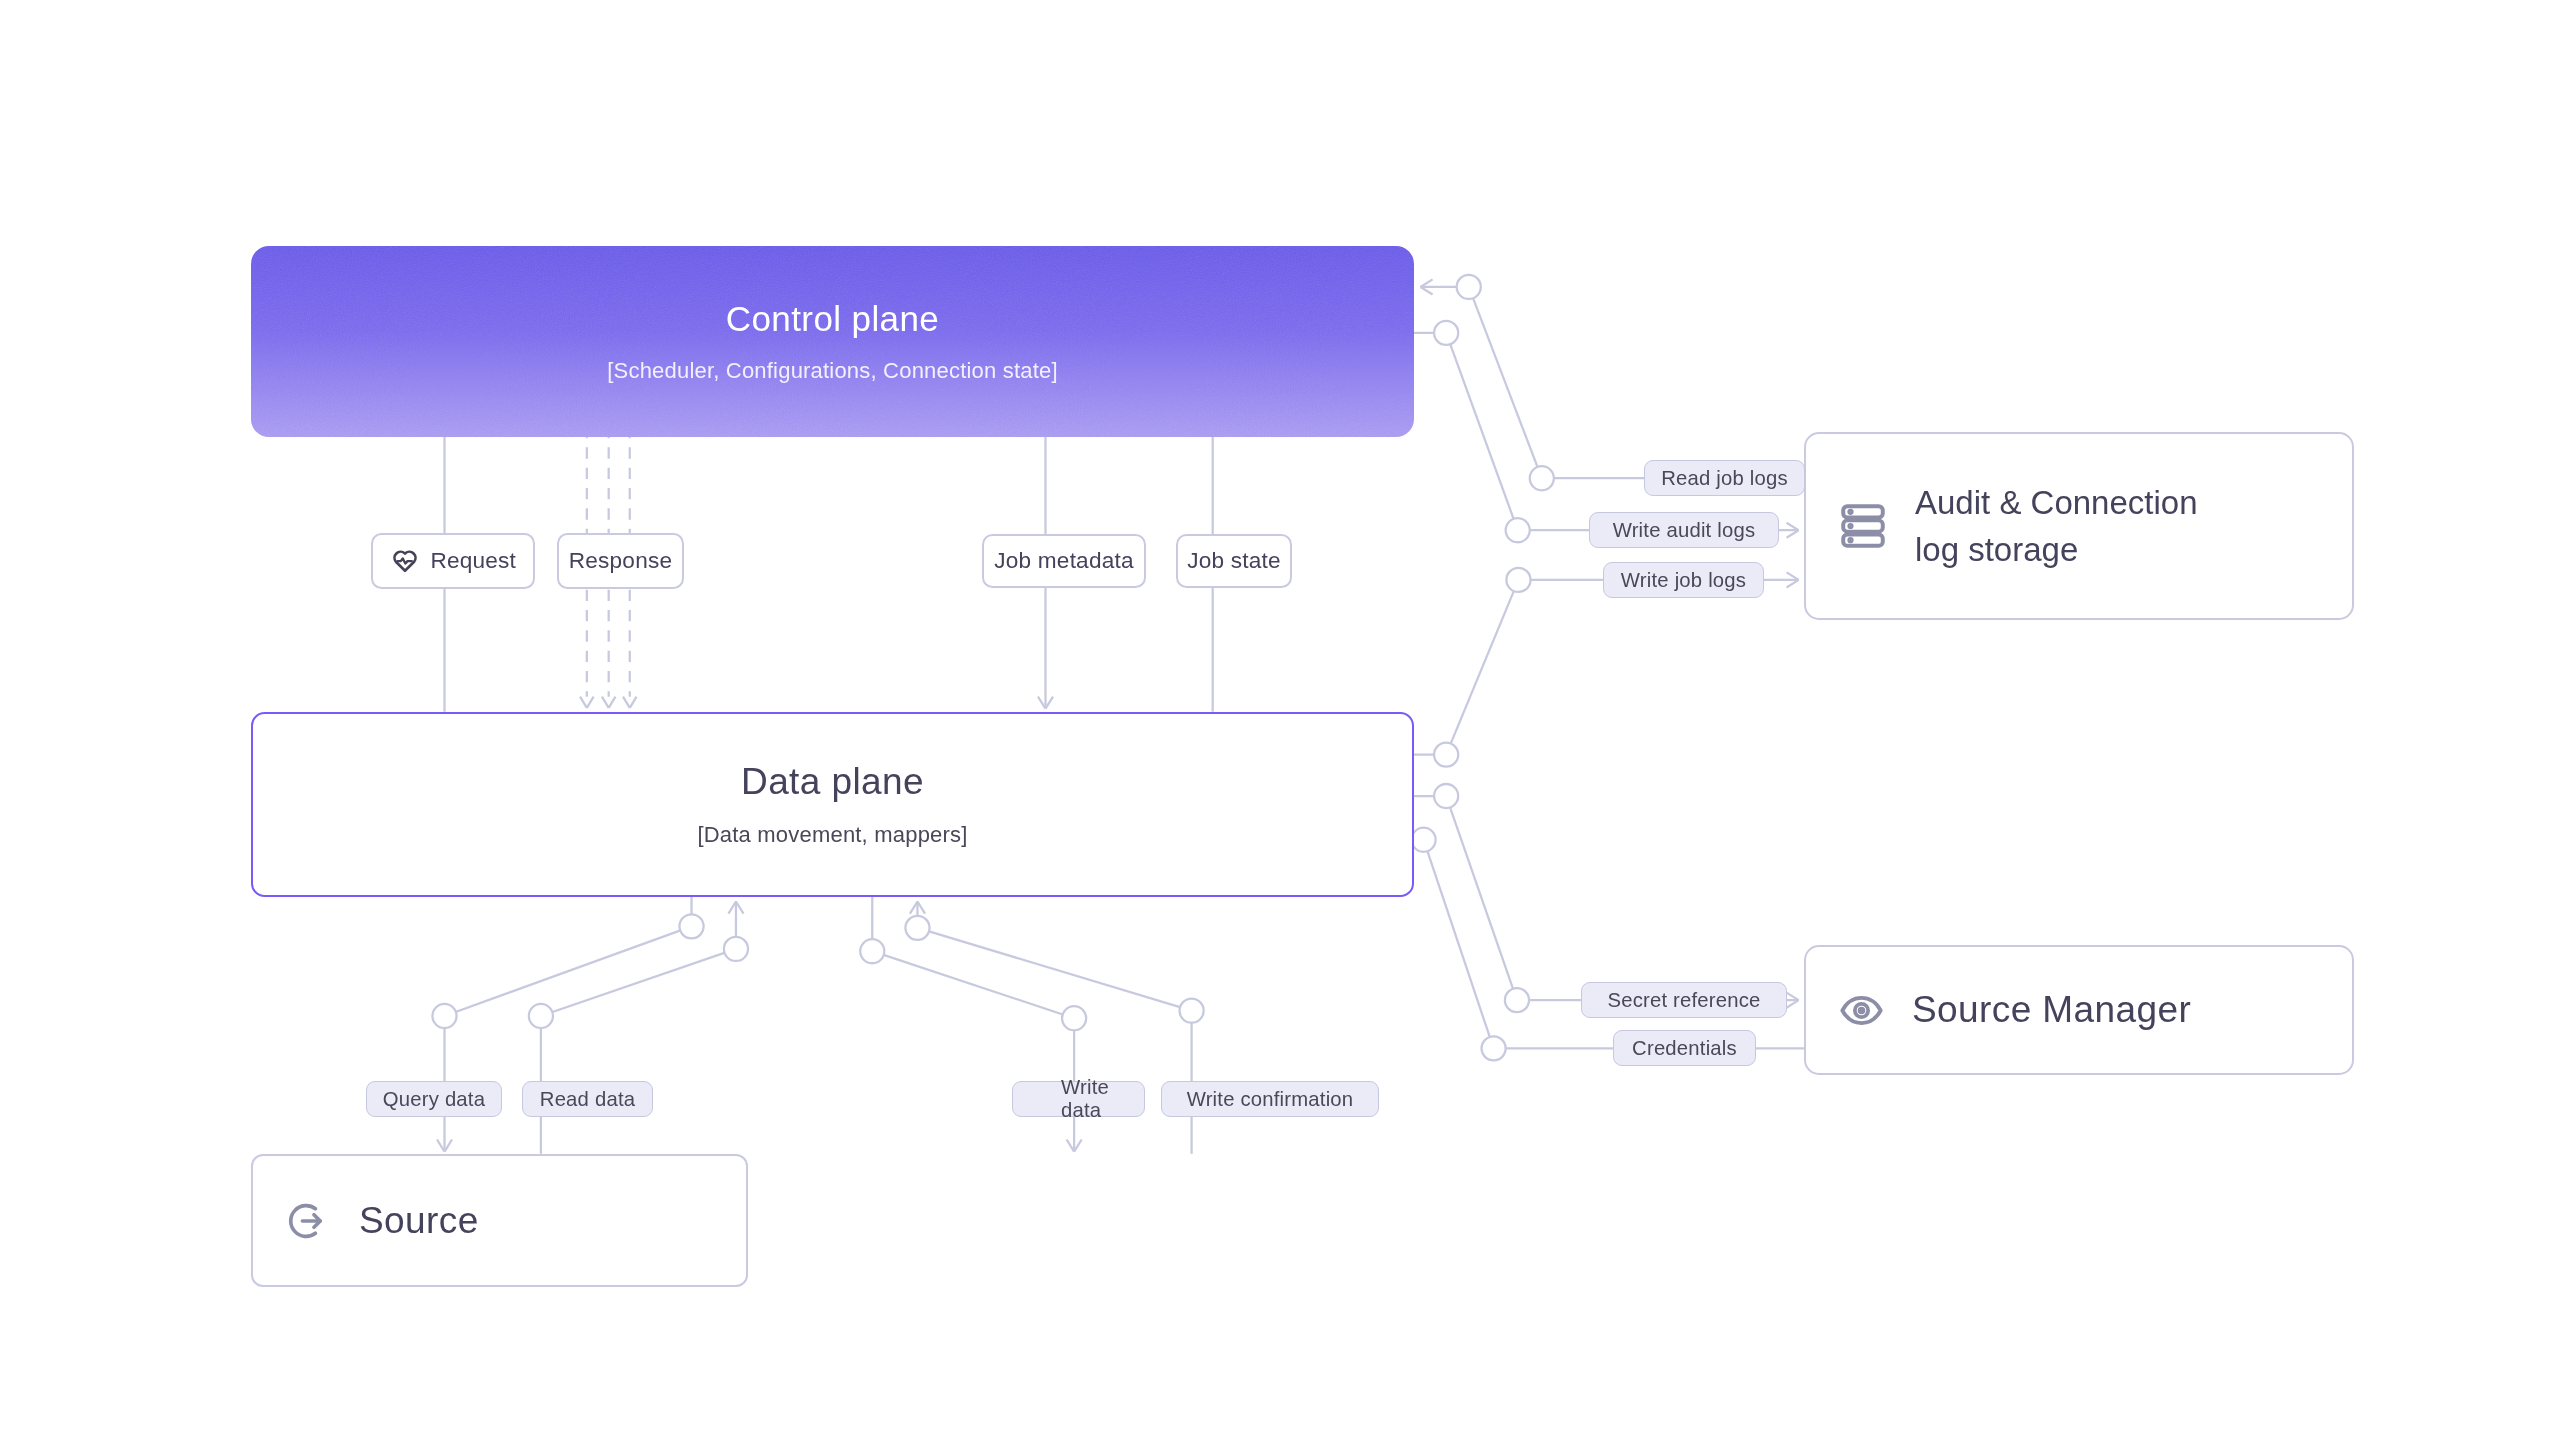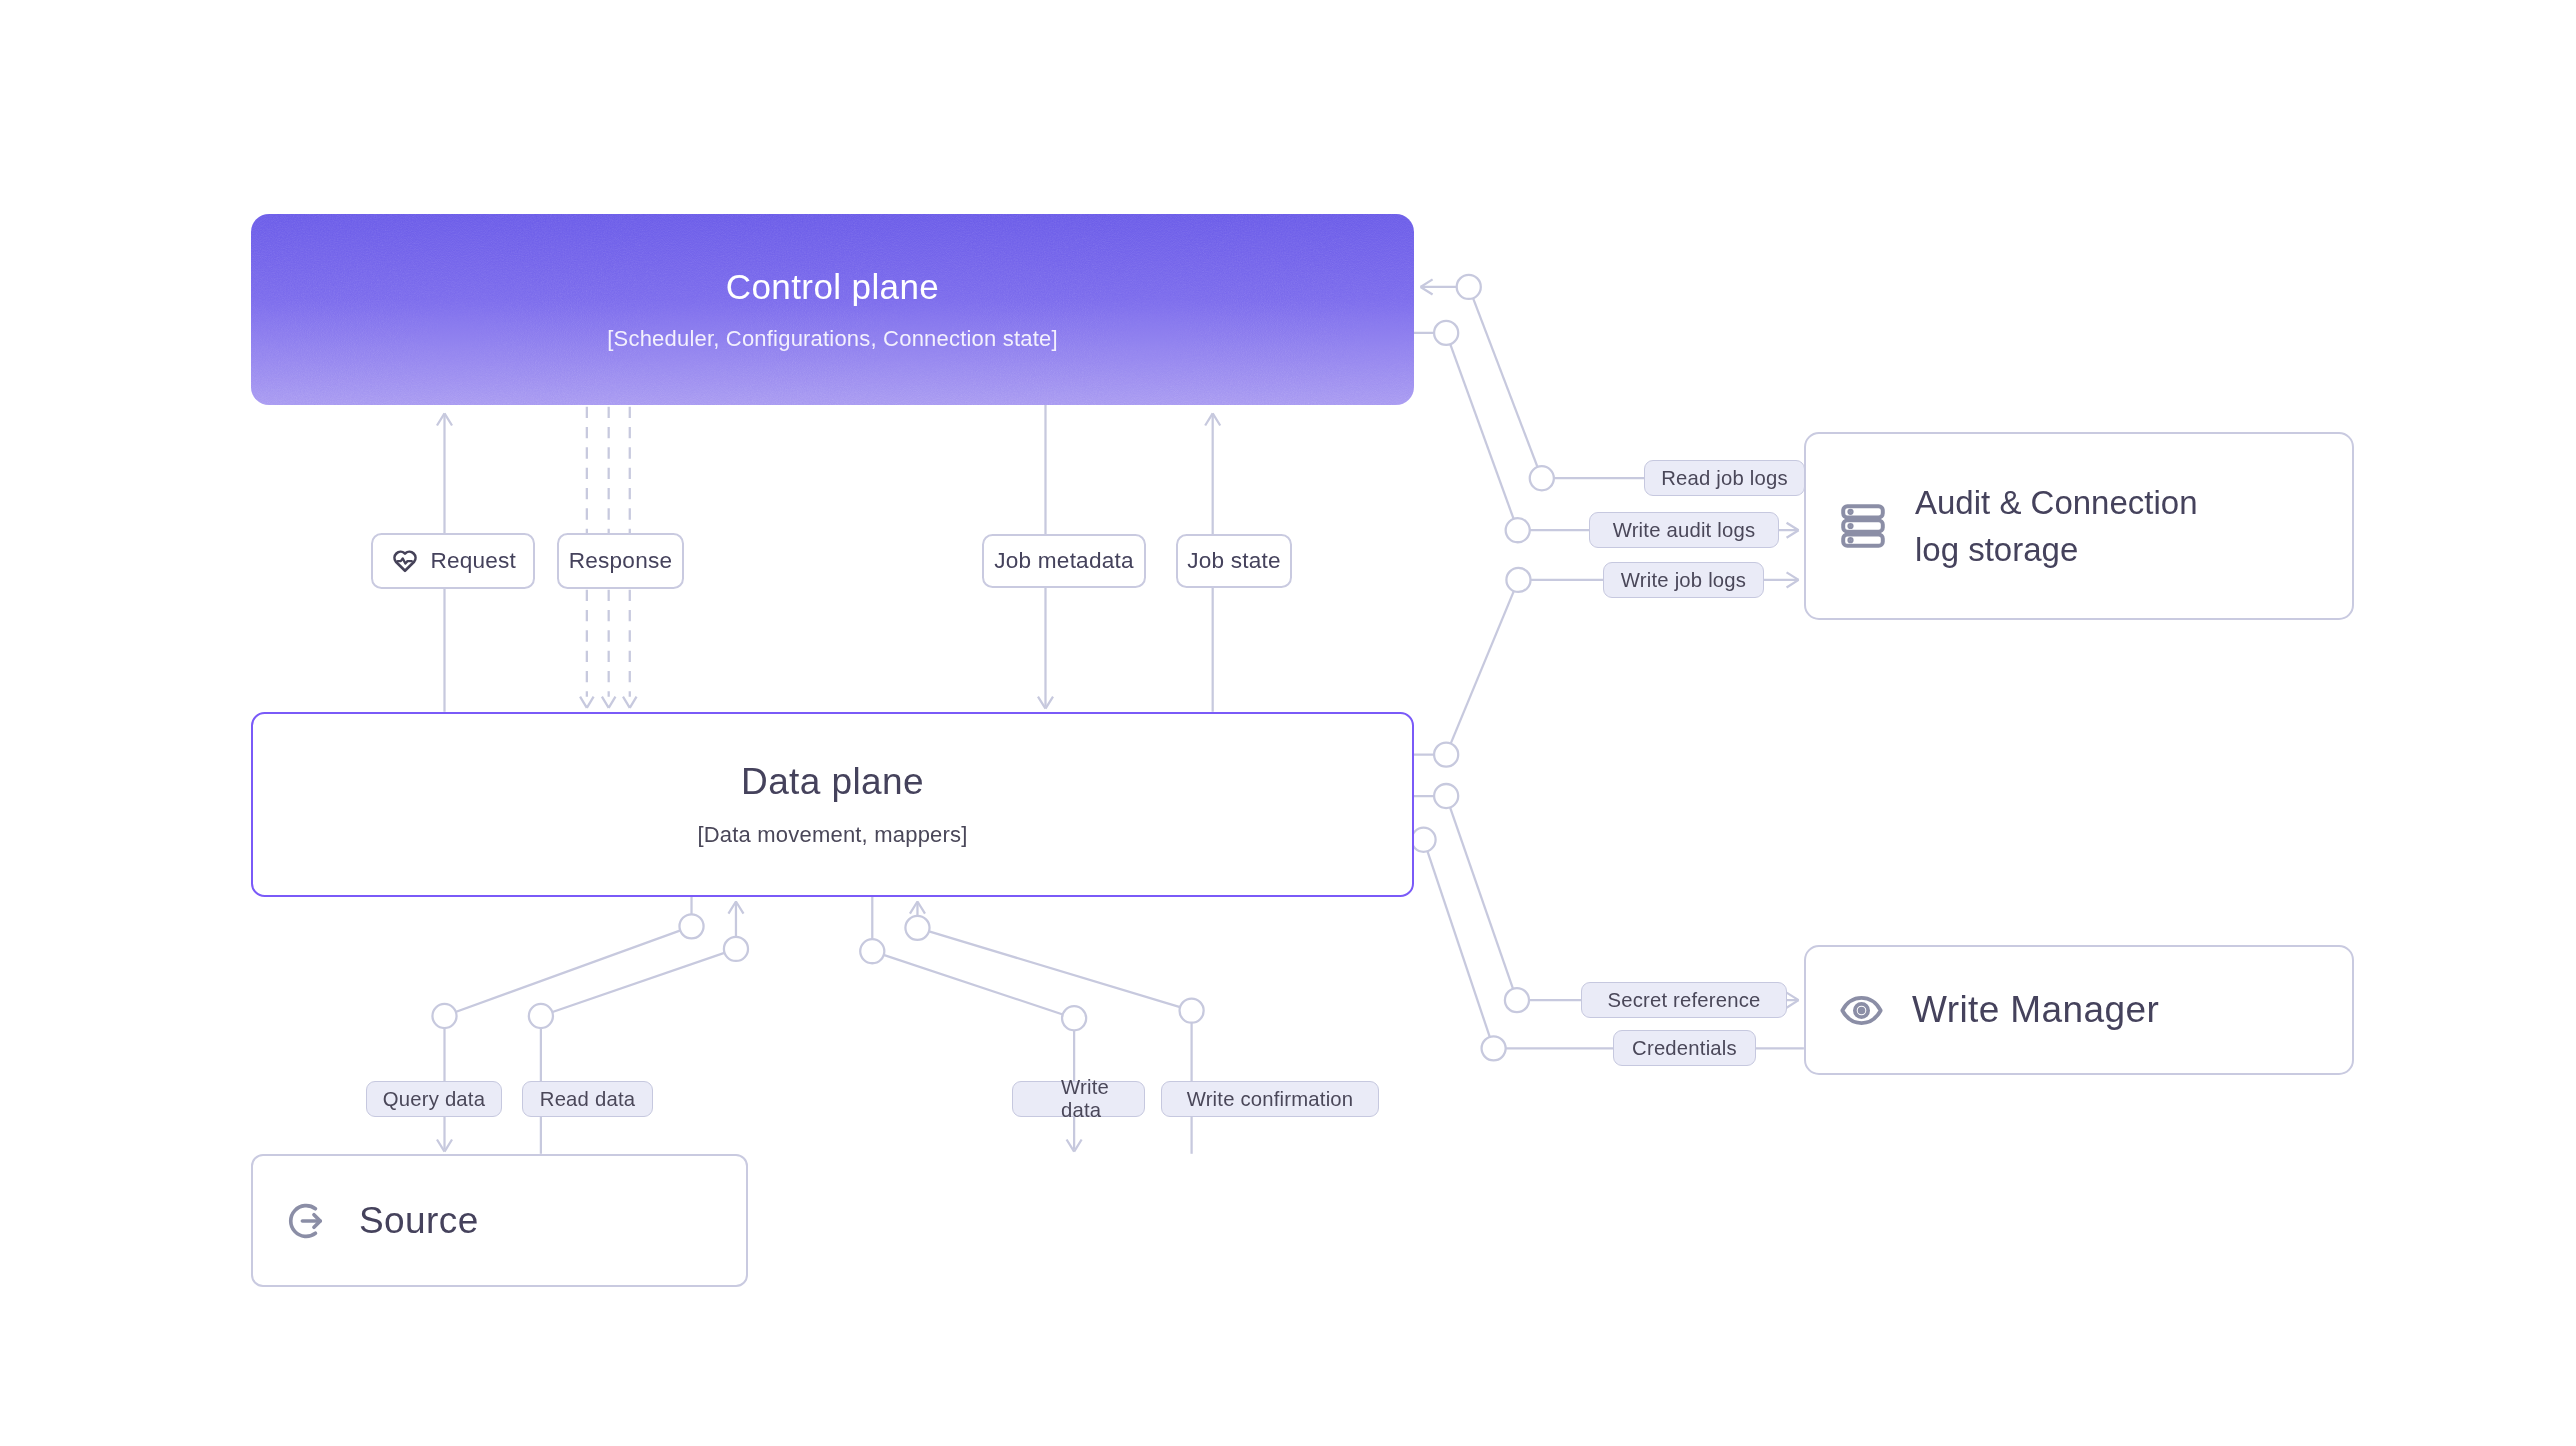--- a/index.html
+++ b/index.html
@@ -7,21 +7,21 @@
     position:relative;width:2576px;height:1446px;background:#ffffff;overflow:hidden;
     font-family:"Liberation Sans", sans-serif;color:#45425C;
   }
   svg.wires{position:absolute;left:0;top:0;width:2576px;height:1446px;}
   .node{position:absolute;background:#fff;border:2.3px solid #C9CAE0;border-radius:15px;
     display:flex;align-items:center;box-sizing:border-box;}
   .node.center{flex-direction:column;justify-content:center;text-align:center;}
   .node-title{font-size:37px;font-weight:500;color:#45425C;letter-spacing:0.4px;}
   .node-sub{font-size:22px;color:#4A4759;margin-top:19.6px;letter-spacing:0.2px;}
   .cp{border:none;background:linear-gradient(180deg,#6A5BE8 0%,#7A6AEC 45%,#A89AF1 100%);
-    border-radius:18px;}
+    border-radius:18px;margin-top:32px;}
   .cp .node-title{color:#fff;font-size:35px;}
   .cp .node-sub{color:#F2EFFD;}
   .dp{border:2.3px solid #7A5AF8;border-radius:13.6px;}
   .hnode{padding-left:32px;gap:30px;}
   .noise{position:absolute;left:0;top:0;width:100%;height:100%;border-radius:18px;pointer-events:none;}
   .pill{position:absolute;box-sizing:border-box;display:flex;align-items:center;justify-content:center;
     gap:10.5px;background:#fff;border:2.3px solid #C9CAE0;border-radius:10.5px;height:56px;
     font-size:22.6px;color:#45425C;letter-spacing:0.2px;}
   .pill.sm{height:36px;border-radius:9px;background:#EAEBF7;border:1.9px solid #C6C8DF;
     font-size:20.3px;color:#4A4759;}
@@ -150,21 +150,21 @@
       <span>log storage</span>
     </div>
   </div>
 
   <div class="node hnode" style="left:1804px;top:945px;width:550px;height:130px;gap:27px;">
     <svg width="47" height="47" viewBox="0 0 24 24" stroke="#8B8EA6" stroke-width="1.9" stroke-linecap="round" stroke-linejoin="round" fill="none">
       <path d="M2.2 12 C4.6 7.6 8 5.6 12 5.6 S19.4 7.6 21.8 12 C19.4 16.4 16 18.4 12 18.4 S4.6 16.4 2.2 12 Z"></path>
       <circle cx="12" cy="12" r="3.4"></circle>
       <circle cx="12" cy="12" r="1" fill="#8B8EA6"></circle>
     </svg>
-    <div class="node-title">Write Manager</div>
+    <div class="node-title">Source Manager</div>
   </div>
 
   <div class="pill" style="left:371px;top:533px;width:164px;">
     <svg width="30" height="30" viewBox="0 0 24 24" stroke="#454258" stroke-width="2.1" stroke-linecap="round" stroke-linejoin="round" fill="none">
       <path d="M19.3 12.6 a4.9 4.9 0 0 0 -7 -6.8 L12 6.1 l-.3 -.3 a4.9 4.9 0 0 0 -7 6.8 L12 19.8 Z"></path>
       <path d="M6.2 12.1 h2.4 l1.6 -2.1 2.1 4 1.7 -1.9 h3.4" stroke-width="1.9"></path>
     </svg>
     <span>Request</span>
   </div>
   <div class="pill" style="left:557px;top:533px;width:127px;">

